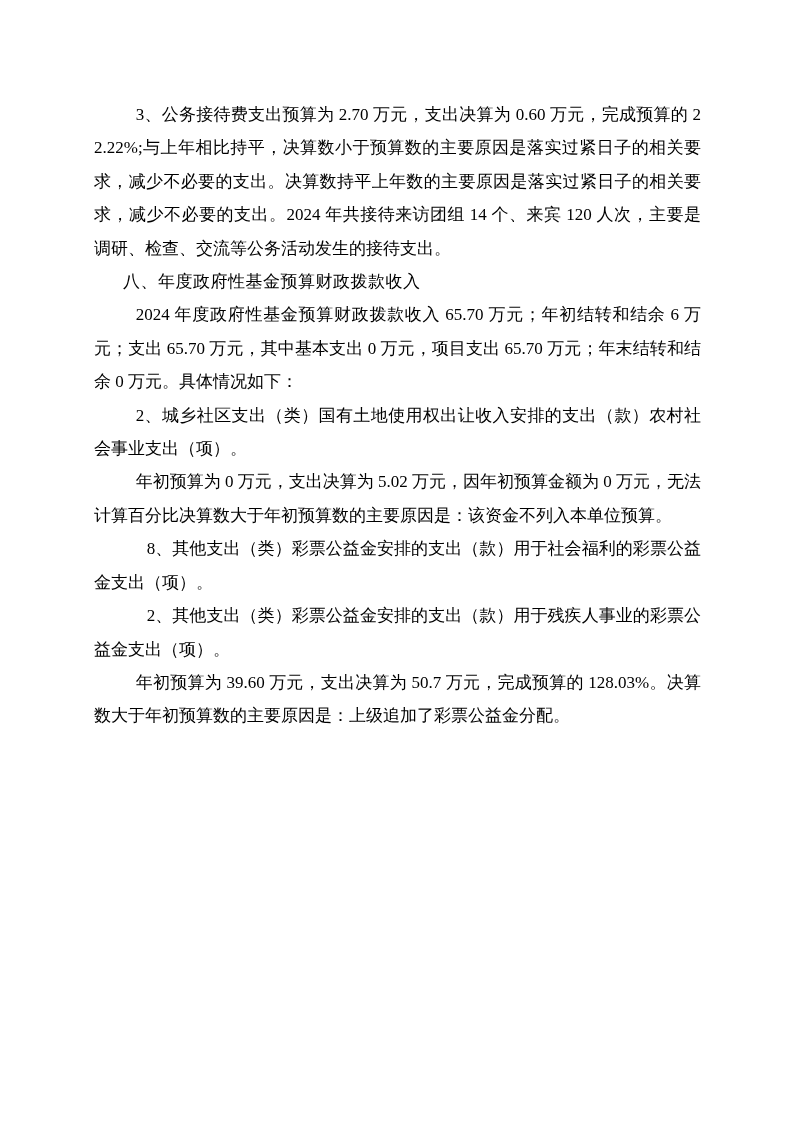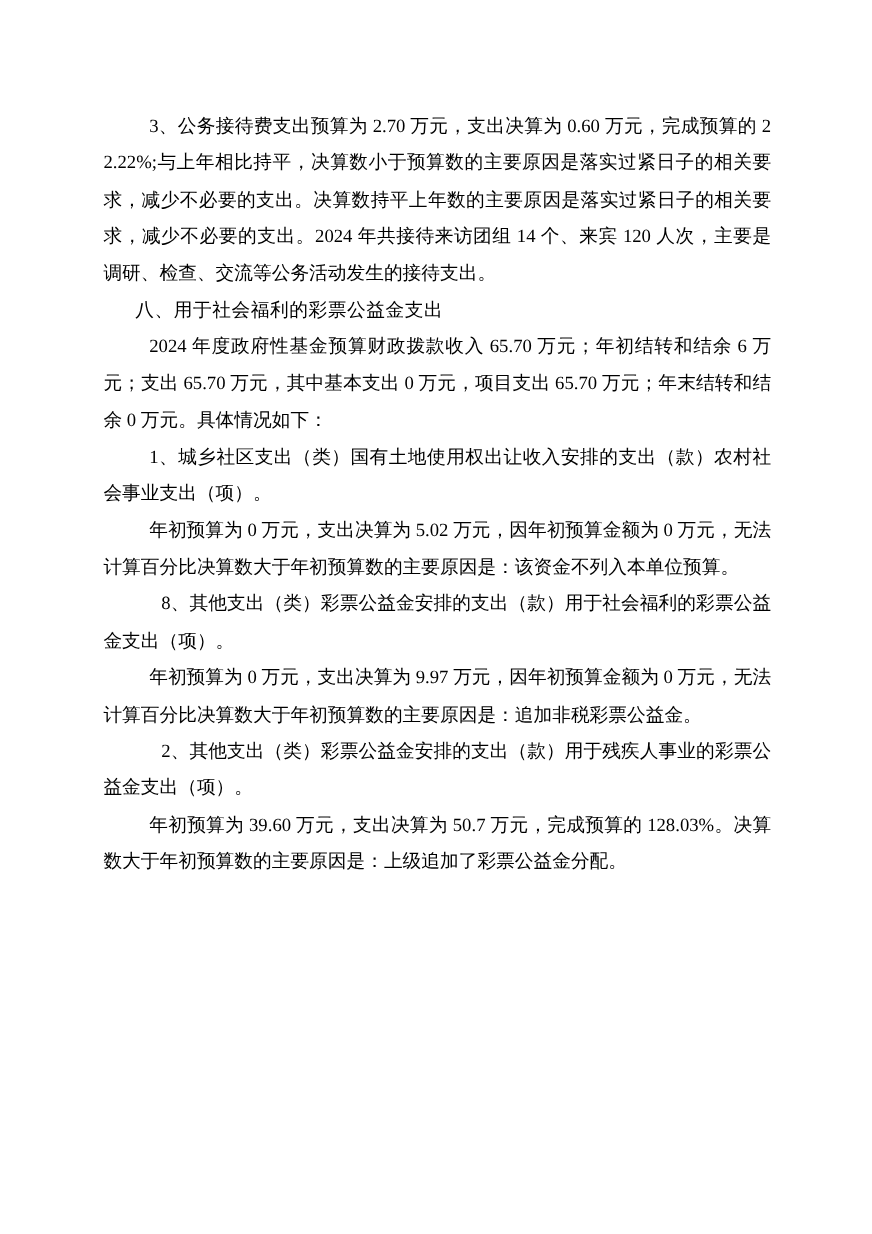--- a/index.html
+++ b/index.html
@@ -37,28 +37,27 @@
     text-indent: 1.7em;
     letter-spacing: 0.5px;
   }
 </style>
 </head>
 <body>
 
 <div class="page">
   <p class="indent-2">3、公务接待费支出预算为 2.70 万元，支出决算为 0.60 万元，完成预算的 22.22%;与上年相比持平，决算数小于预算数的主要原因是落实过紧日子的相关要求，减少不必要的支出。决算数持平上年数的主要原因是落实过紧日子的相关要求，减少不必要的支出。2024 年共接待来访团组 14 个、来宾 120 人次，主要是调研、检查、交流等公务活动发生的接待支出。</p>
 
-  <h2 class="heading">八、用于社会福利的彩票公益金支出</h2>
+  <h2 class="heading">八、年度政府性基金预算财政拨款收入</h2>
 
   <p class="indent-2">2024 年度政府性基金预算财政拨款收入 65.70 万元；年初结转和结余 6 万元；支出 65.70 万元，其中基本支出 0 万元，项目支出 65.70 万元；年末结转和结余 0 万元。具体情况如下：</p>
 
-  <p class="indent-2">1、城乡社区支出（类）国有土地使用权出让收入安排的支出（款）农村社会事业支出（项）。</p>
+  <p class="indent-2">2、城乡社区支出（类）国有土地使用权出让收入安排的支出（款）农村社会事业支出（项）。</p>
 
   <p class="indent-2">年初预算为 0 万元，支出决算为 5.02 万元，因年初预算金额为 0 万元，无法计算百分比决算数大于年初预算数的主要原因是：该资金不列入本单位预算。</p>
 
   <p class="indent-3">8、其他支出（类）彩票公益金安排的支出（款）用于社会福利的彩票公益金支出（项）。</p>
 
-  <p class="indent-2">年初预算为 0 万元，支出决算为 9.97 万元，因年初预算金额为 0 万元，无法计算百分比决算数大于年初预算数的主要原因是：追加非税彩票公益金。</p>
 
   <p class="indent-3">2、其他支出（类）彩票公益金安排的支出（款）用于残疾人事业的彩票公益金支出（项）。</p>
 
   <p class="indent-2">年初预算为 39.60 万元，支出决算为 50.7 万元，完成预算的 128.03%。决算数大于年初预算数的主要原因是：上级追加了彩票公益金分配。</p>
 </div>
 
 </body></html>

